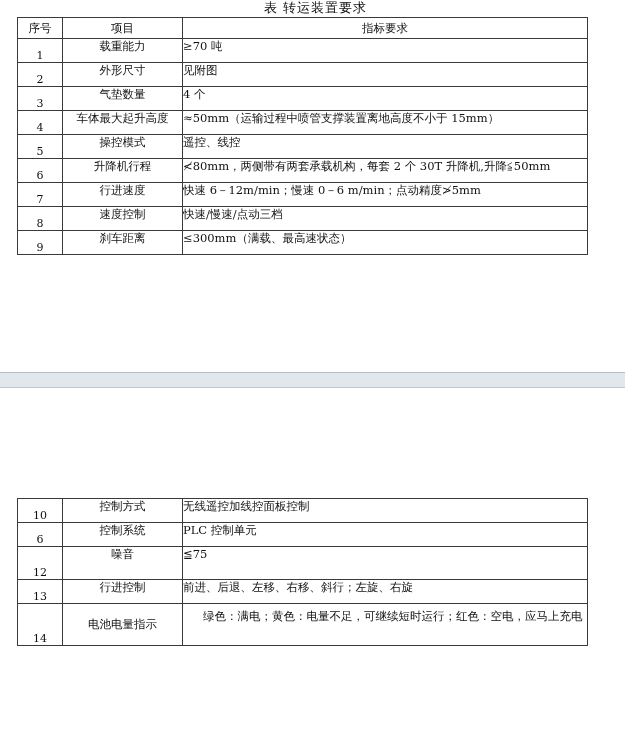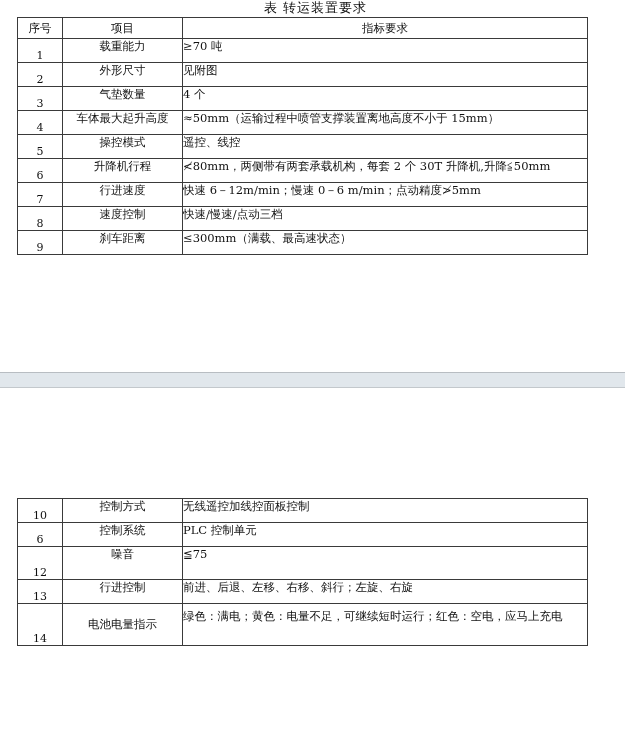--- a/index.html
+++ b/index.html
@@ -24,21 +24,21 @@
     }
     col.c-no { width: 45px; }
     col.c-item { width: 120px; }
     col.c-val { width: 405px; }
     .t1 { top: 17px; }
     .t2 { top: 498px; }
     th { height: 20px; text-align: center; vertical-align: middle; }
     td.no { text-align: center; vertical-align: bottom; padding-bottom: 1px; font-size: 11px; }
     td.item { text-align: center; vertical-align: top; padding-top: 4px; }
     td.val { text-align: left; vertical-align: top; padding: 4px 0 0 4px; margin-left: 45px; }
-    td.val.wrap { white-space: normal; line-height: 22px; padding-top: 1px; padding-right: 4px; }
+    td.val.wrap { white-space: normal; line-height: 22px; padding-top: 1px; padding-right: 4px; padding-left: 20px; }
     tr.r24 td { height: 23px; }
     tr.r32 td { height: 32px; }
     tr.r41 td { height: 40px; }
     tr.r24 td.item, tr.r24 td.val { }
     tr.r41 td.item { vertical-align: middle; padding-top: 0; font-family: Liberation Serif, serif; }
     .page-sep {
       position: absolute; left: 0; top: 372px; width: 625px; height: 14px;
       background: #e1e7ec;
       border-top: 1px solid #b8bdc2; border-bottom: 1px solid #c3c8cc;
     }

